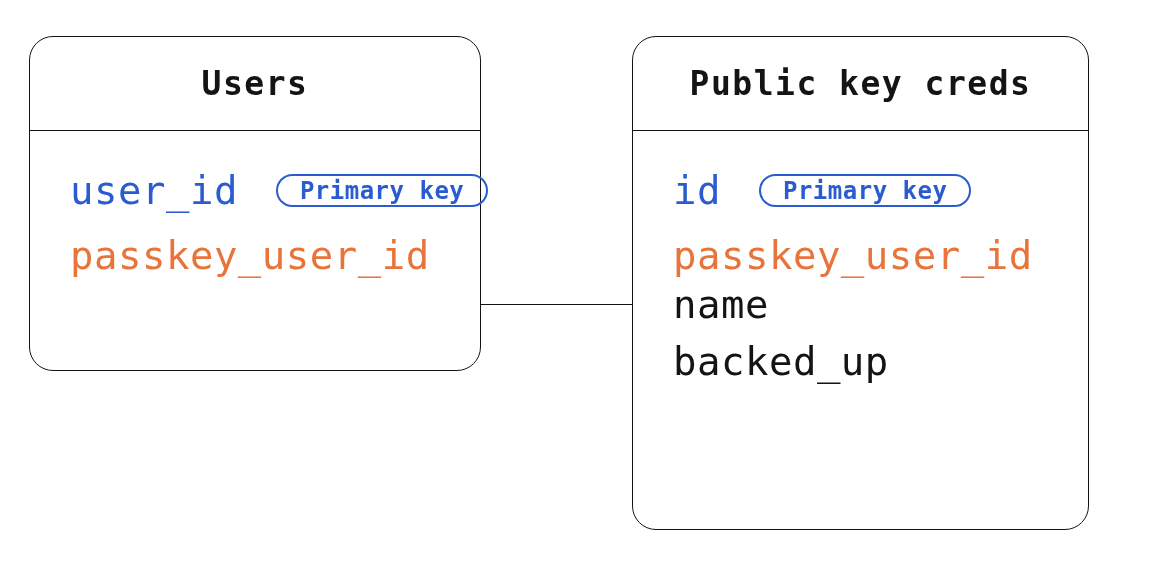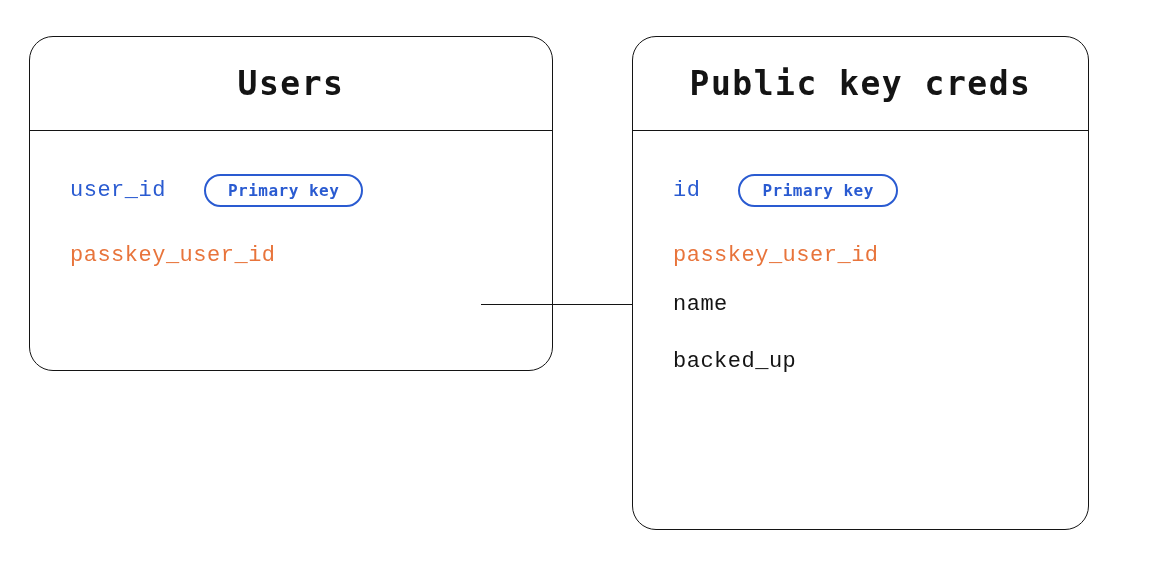--- a/index.html
+++ b/index.html
@@ -21,21 +21,21 @@
     overflow: hidden;
   }
   .table-card {
     position: absolute;
     background: var(--bg);
     border: 1.5px solid var(--border);
     border-radius: 24px;
     display: flex;
     flex-direction: column;
   }
-  .table-users { left: 29px; top: 36px; width: 524px; height: 335px; }
+  .table-users { left: 29px; top: 36px; width: 452px; height: 335px; }
   .table-creds { left: 632px; top: 36px; width: 457px; height: 494px; }
   .table-header {
     height: 94px;
     flex: 0 0 94px;
     border-bottom: 1.5px solid var(--border);
     display: flex;
     align-items: center;
     justify-content: center;
   }
   .table-title {
@@ -47,37 +47,36 @@
   .table-body {
     padding: 31px 20px 0 40px;
   }
   .row {
     height: 57px;
     display: flex;
     align-items: center;
     white-space: nowrap;
   }
   .fname {
-    font-size: 22px;
+    font-size: 39px;
     letter-spacing: 0.5px;
-    font-family: Liberation Mono, monospace;
   }
   .c-blue { color: var(--blue); }
   .c-orange { color: var(--orange); margin-top: 16px; }
   .badge {
     display: inline-flex;
     align-items: center;
     justify-content: center;
     margin-left: 38px;
     height: 33px;
     padding: 0 22px;
     border: 2px solid var(--blue);
     border-radius: 999px;
     color: var(--blue);
-    font-size: 16px;
+    font-size: 24px;
     font-weight: bold;
     letter-spacing: 0.5px;
   }
   .connector {
     position: absolute;
     left: 481px;
     top: 304px;
     width: 187px;
     height: 0;
     border-top: 1.5px solid var(--border);

